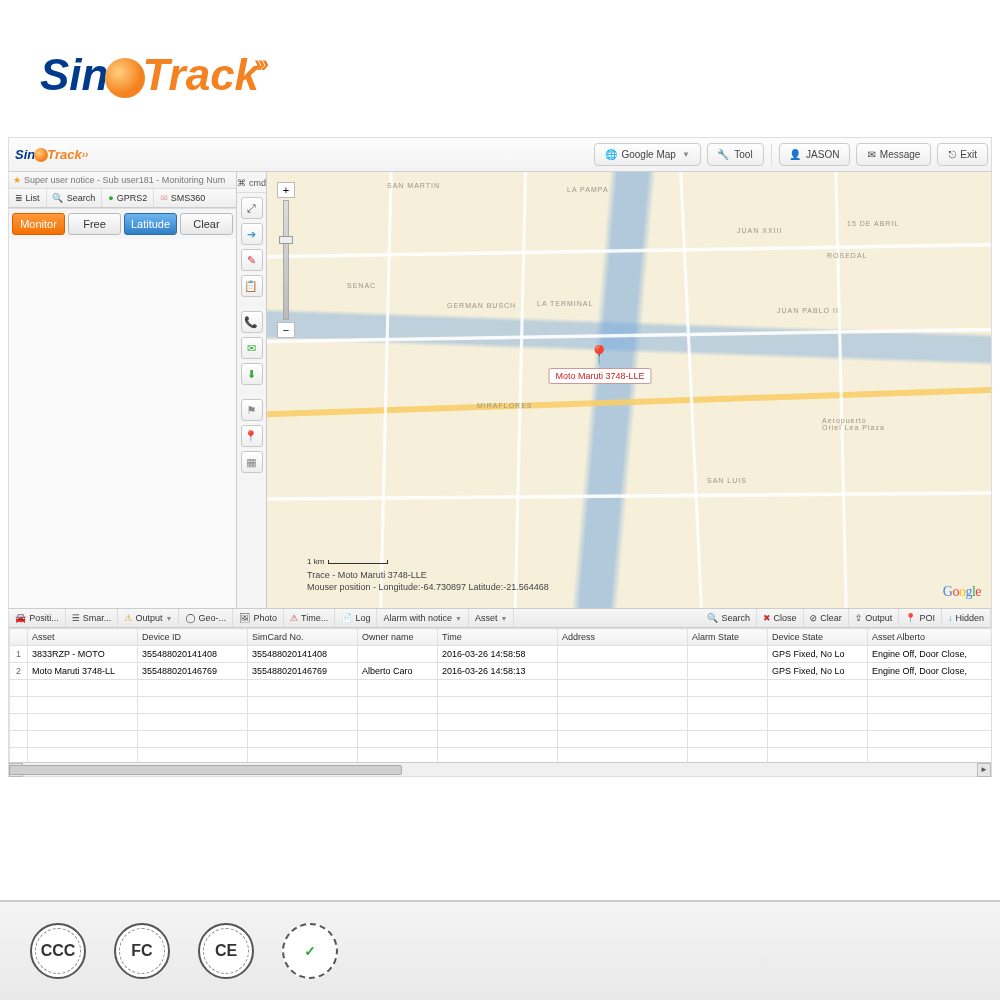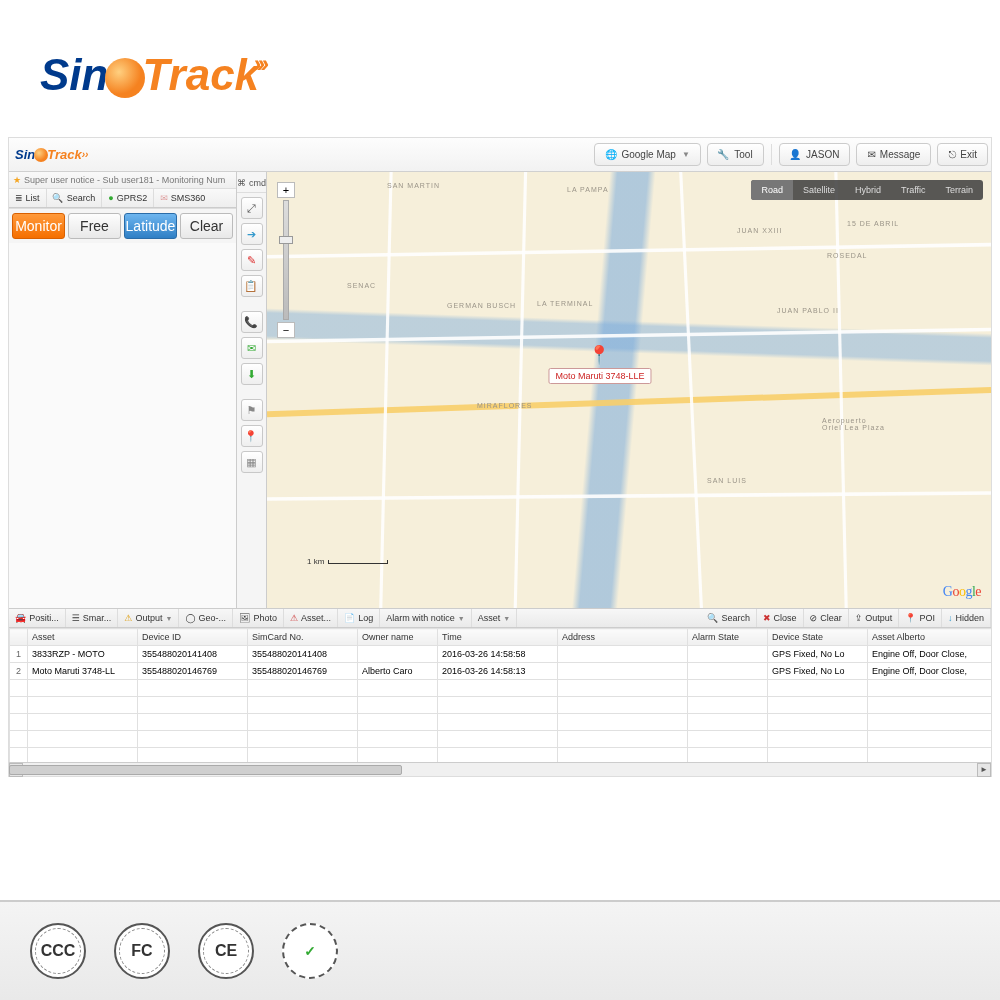--- a/index.html
+++ b/index.html
@@ -94,21 +94,21 @@
   .tree-item .usr{color:#555;margin-right:4px;}
   .group-row{
     border-top:1px solid #ccc;padding:4px 5px;font-size:10px;display:flex;align-items:center;
     background:#f5f5f5;
   }
   .group-row select{font-size:10px;margin-left:4px;flex:1;height:18px;}
   .btn-row{
     display:flex;padding:4px 3px;gap:3px;background:#f5f5f5;border-top:1px solid #ddd;
   }
   .btn-row .sbtn{
-    flex:1;text-align:center;padding:4px 0;font-size:14px;border:1px solid #bbb;
+    flex:1;text-align:center;padding:4px 0;font-size:11px;border:1px solid #bbb;
     border-radius:3px;cursor:pointer;background:linear-gradient(#fdfdfd,#e8e8e8);color:#333;
   }
   .btn-row .sbtn.monitor{background:linear-gradient(#ff9a3c,#f56f00);color:#fff;border-color:#d96000;}
   .btn-row .sbtn.display{background:linear-gradient(#6db5ef,#2f7fc5);color:#fff;border-color:#2a6ca8;}
 
   
   .mapwrap{flex:1;display:flex;}
   .toolcol{
     width:30px;background:#f5f5f5;border-right:1px solid #ccc;
     display:flex;flex-direction:column;align-items:center;padding:4px 0;gap:4px;
@@ -341,41 +341,38 @@
             <span style="left:560px;top:80px;">ROSEDAL</span>
             <span style="left:80px;top:110px;">SENAC</span>
             <span style="left:180px;top:130px;">GERMAN BUSCH</span>
             <span style="left:270px;top:128px;">LA TERMINAL</span>
             <span style="left:510px;top:135px;">JUAN PABLO II</span>
             <span style="left:210px;top:230px;">MIRAFLORES</span>
             <span style="left:440px;top:305px;">SAN LUIS</span>
             <span style="left:555px;top:245px;white-space:pre;">Aeropuerto
 Oriel Lea Plaza</span>
           </div>
-          <div class="map-controls">
-            <div class="mbtn active"><span>Road</span></div>
-            <div class="mbtn"><span>Satellite</span></div>
-            <div class="mbtn"><span>Hybrid</span></div>
-            <div class="mbtn"><span>Traffic</span></div>
-            <div class="mbtn"><span>Terrain</span></div>
-          </div>
           <div class="zoom">
             <div class="zb">+</div>
             <div class="track">
                 <div class="thumb"></div>
               </div>
             <div class="zb">−</div>
           </div>
           <div class="marker">
             <div class="pin">📍</div>
             <div class="lbl">Moto Maruti 3748-LLE</div>
           </div>
           <div class="scale">
             <span>1 km</span><span class="bar"></span>
           </div>
+          <div class="trace-box">
+            <div>Trace - Moto Maruti 3748-LLE</div>
+            <div>Mouser position - Longitude:-64.730897 Latitude:-21.564468</div>
+          </div>
           <div class="google-logo">
             <span>G</span><span>o</span><span>o</span><span>g</span><span>l</span><span>e</span>
           </div>
         </div>
       </div>
     </div>
 
     <div class="lower">
       <div class="lower-tabs">
         <div class="ltab">
@@ -394,21 +391,21 @@
         <div class="ltab">
             <span class="ico">◯</span>
             <span>Geo-...</span>
           </div>
         <div class="ltab">
             <span class="ico">🖼</span>
             <span>Photo</span>
           </div>
         <div class="ltab">
             <span class="ico" style="color:#c33;">⚠</span>
-            <span>Asset...</span>
+            <span>Time...</span>
           </div>
         <div class="ltab">
             <span class="ico">📄</span>
             <span>Log</span>
           </div>
         <div class="ltab">
             <span>Alarm with notice</span>
             <span class="dd">▼</span>
           </div>
         <div class="ltab">

